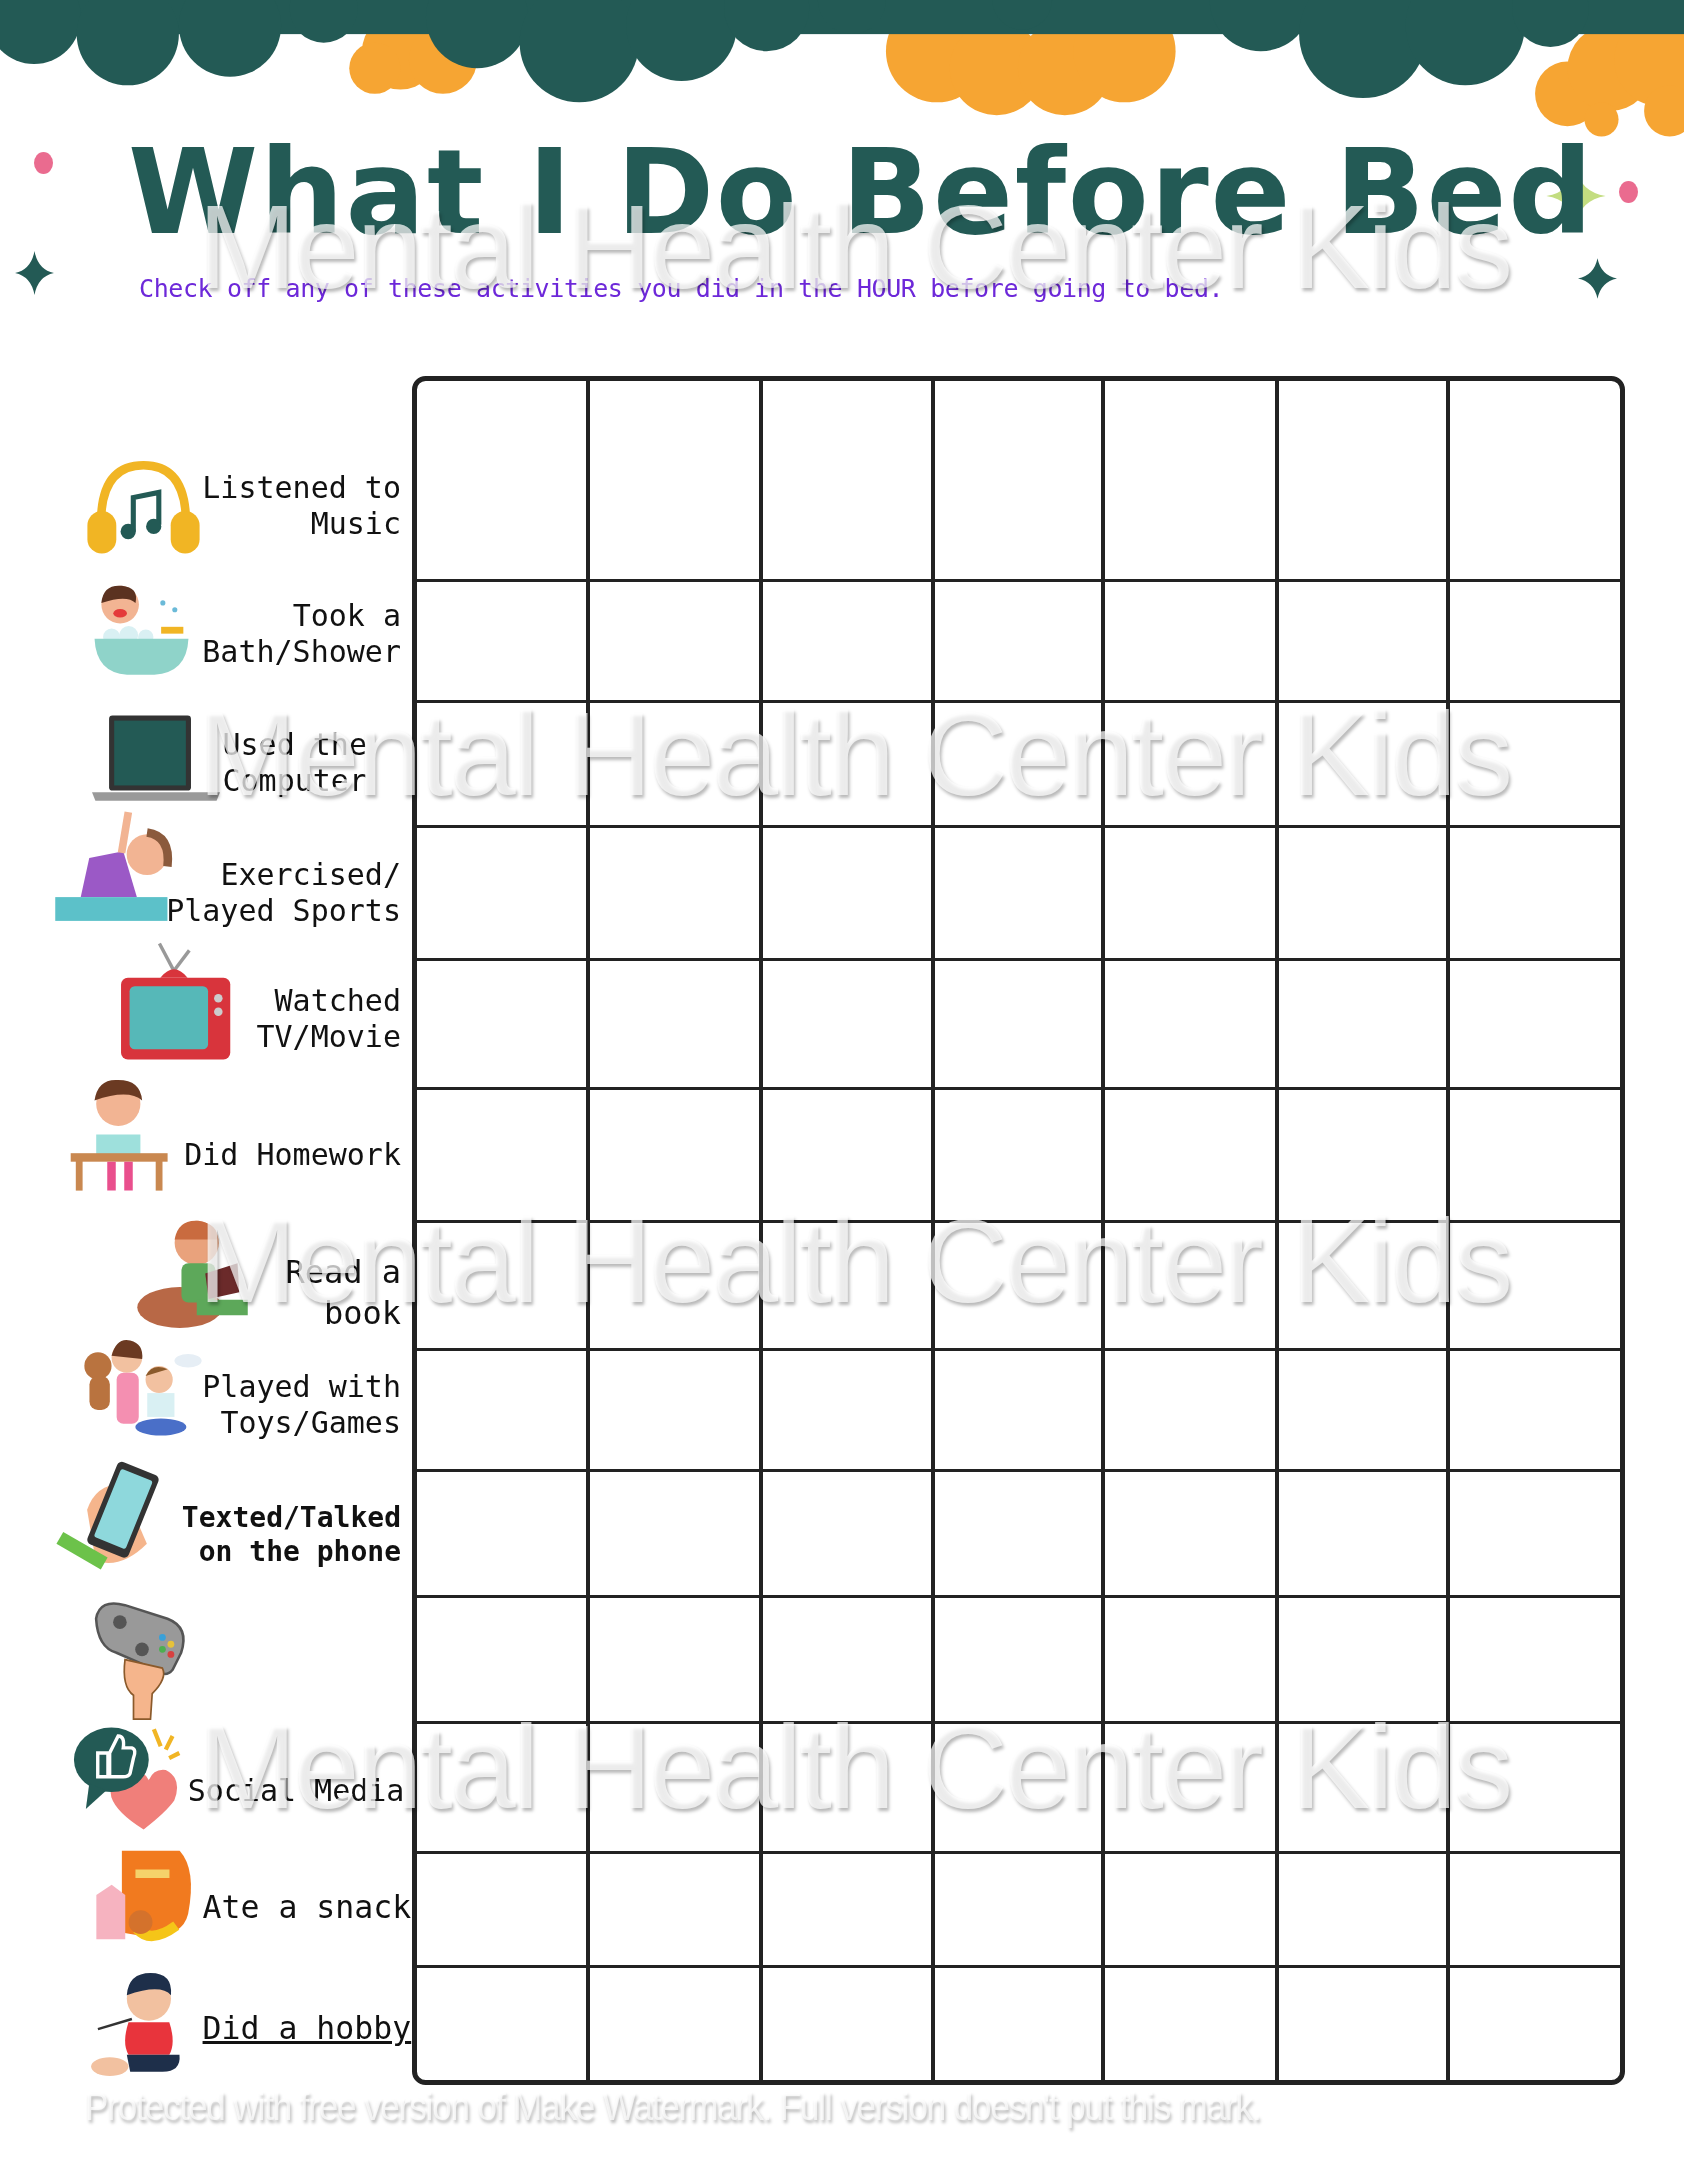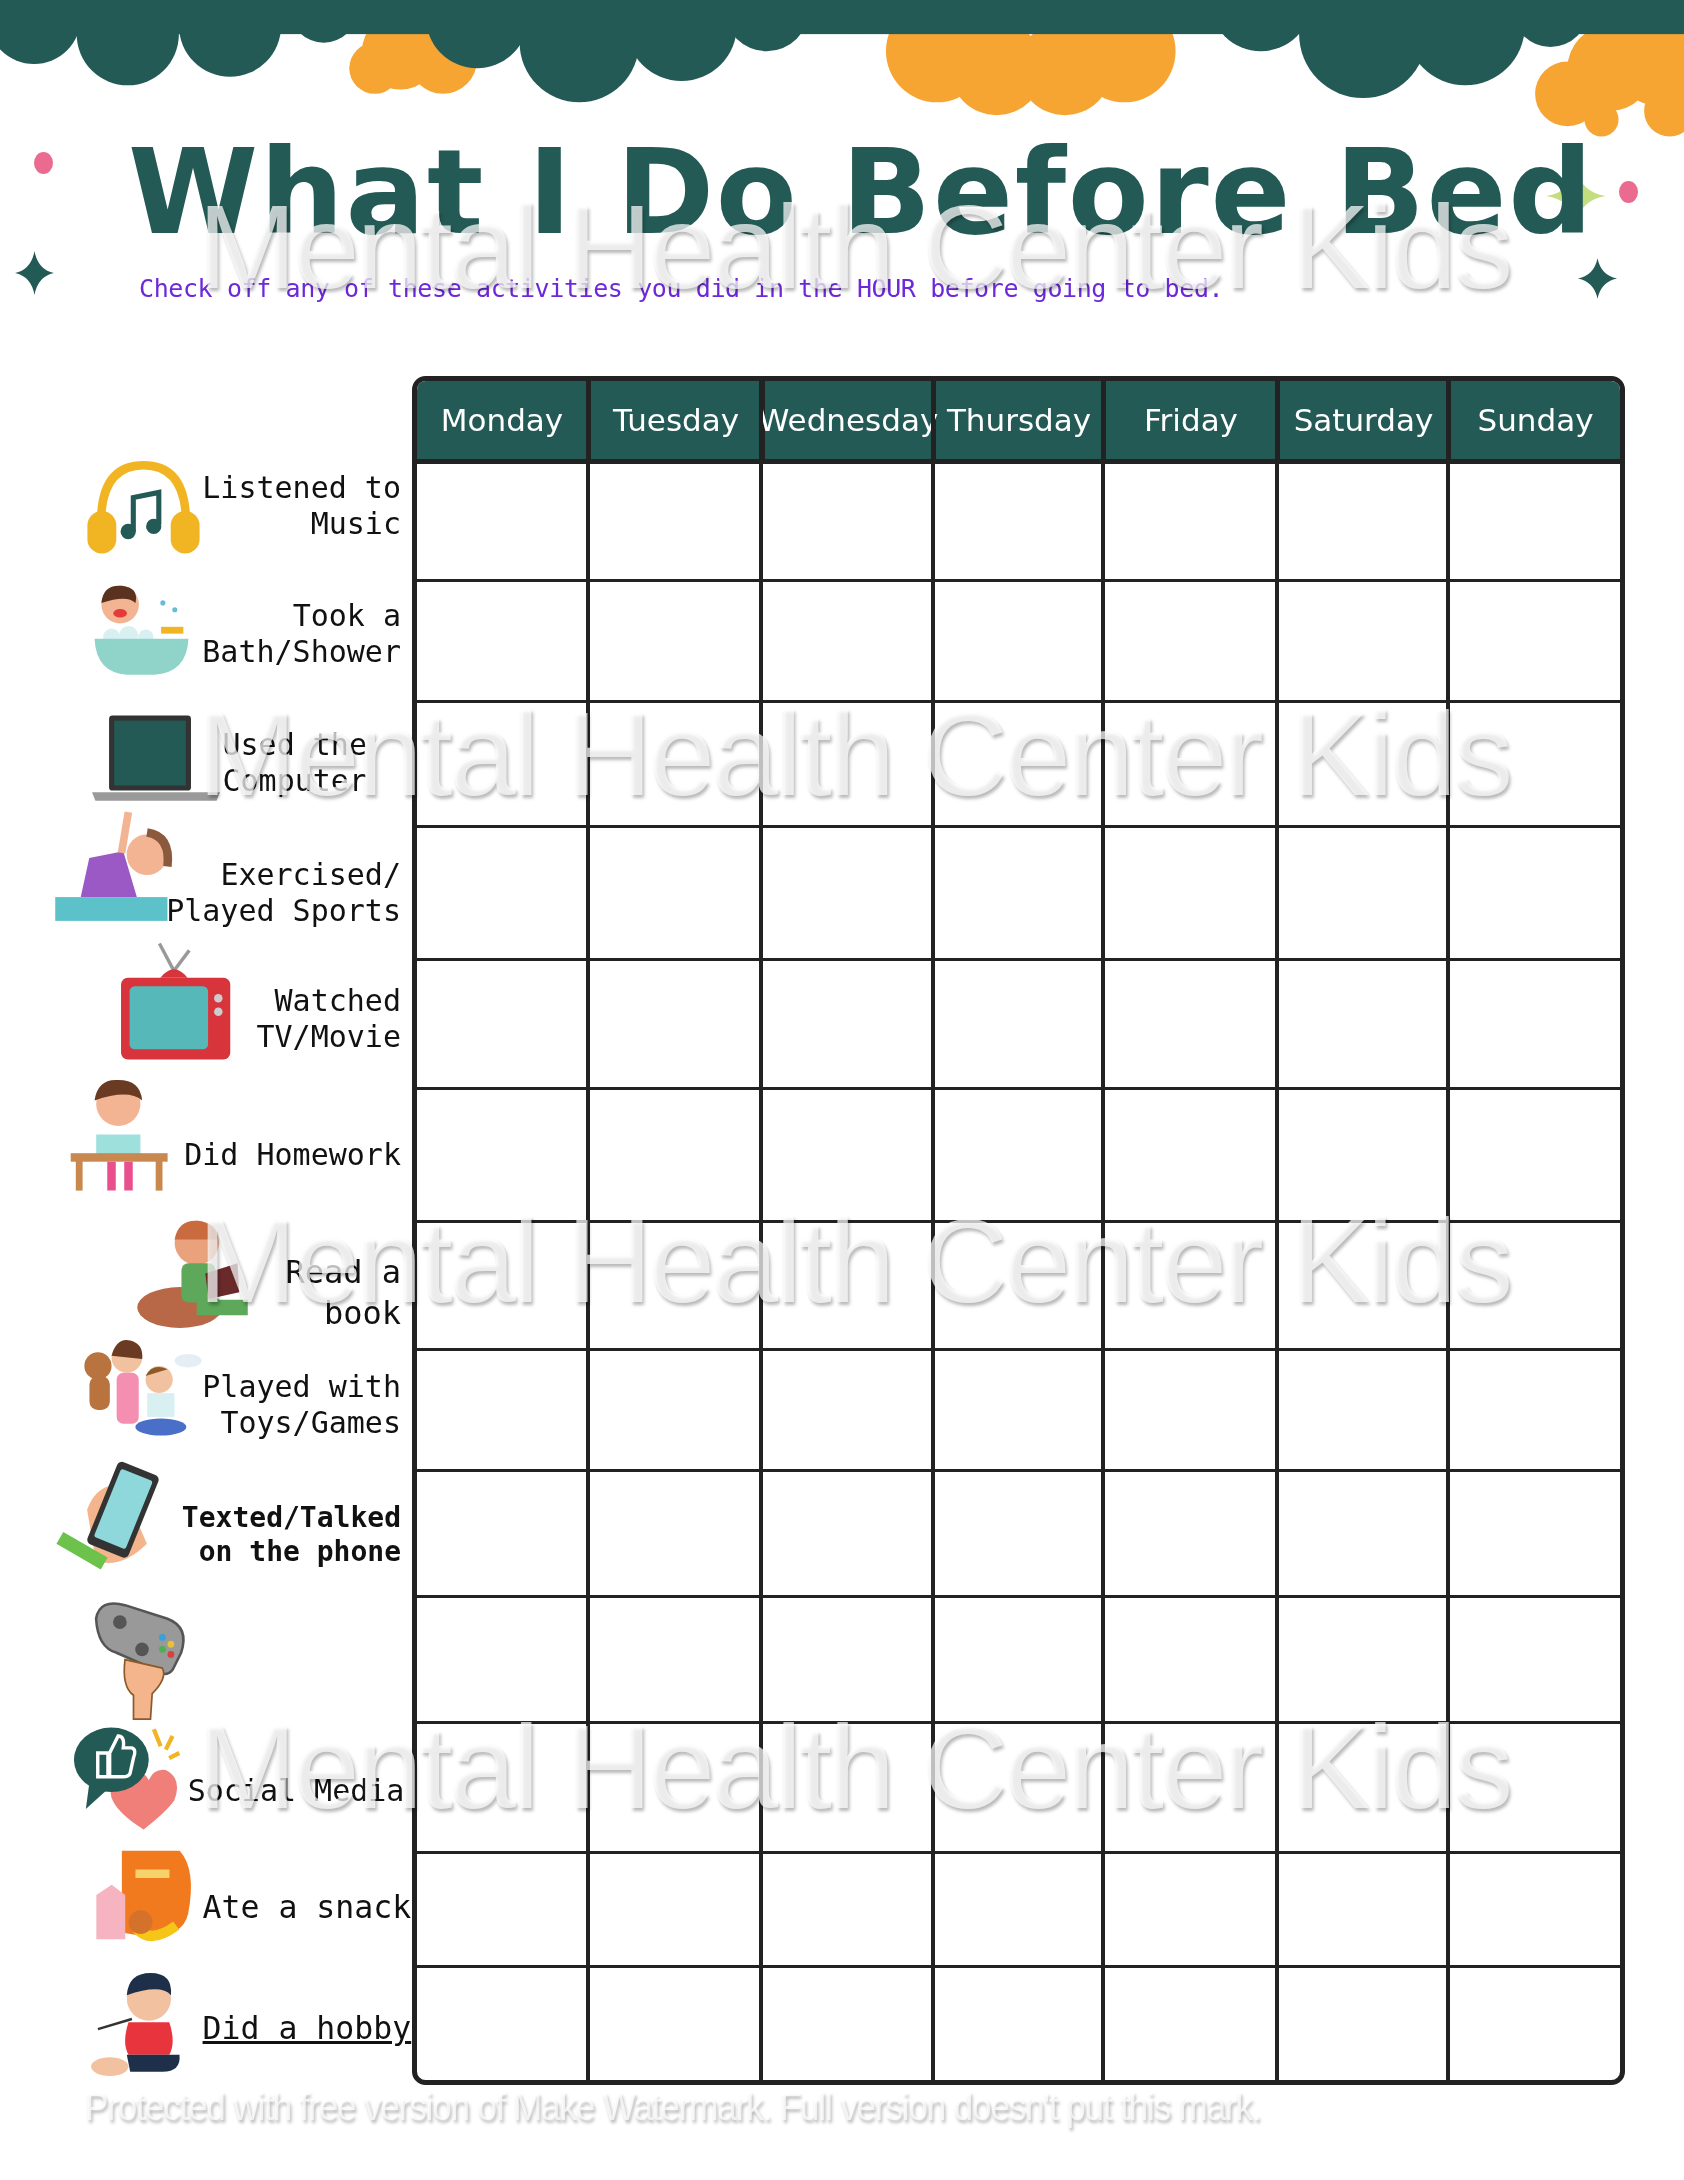--- a/index.html
+++ b/index.html
@@ -242,29 +242,20 @@
       <path d="M50 66 H98 Q106 90 98 104 H50 Q42 90 50 66Z" fill="#e8343c"></path>
       <path d="M48 104 H110 Q112 124 90 124 H52Z" fill="#1e2f4a"></path>
       <line x1="14" y1="74" x2="54" y2="62" stroke="#333" stroke-width="3"></line>
       <ellipse cx="28" cy="118" rx="22" ry="11" fill="#f2c1a0"></ellipse>
     </svg>
     <div class="act-label" style="top:44px; right:-10.2px; font-size:31.5px;text-decoration:underline;">Did a hobby</div>
   </div>
 </div>
 
 <div class="table">
-  <div class="thead">
-    <div class="th" style="width:174px;">Monday</div>
-    <div class="th" style="width:174px;">Tuesday</div>
-    <div class="th" style="width:171px;">Wednesday</div>
-    <div class="th" style="width:170px;">Thursday</div>
-    <div class="th" style="width:174px;">Friday</div>
-    <div class="th" style="width:171px;">Saturday</div>
-    <div class="th" style="flex:1;">Sunday</div>
-  </div>
 
   <div class="vline" style="left:169px;"></div>
   <div class="vline" style="left:342px;"></div>
   <div class="vline" style="left:514px;"></div>
   <div class="vline" style="left:684px;"></div>
   <div class="vline" style="left:858px;"></div>
   <div class="vline" style="left:1029px;"></div>
 
   <div class="hline" style="top:198px;"></div>
   <div class="hline" style="top:319px;"></div>

